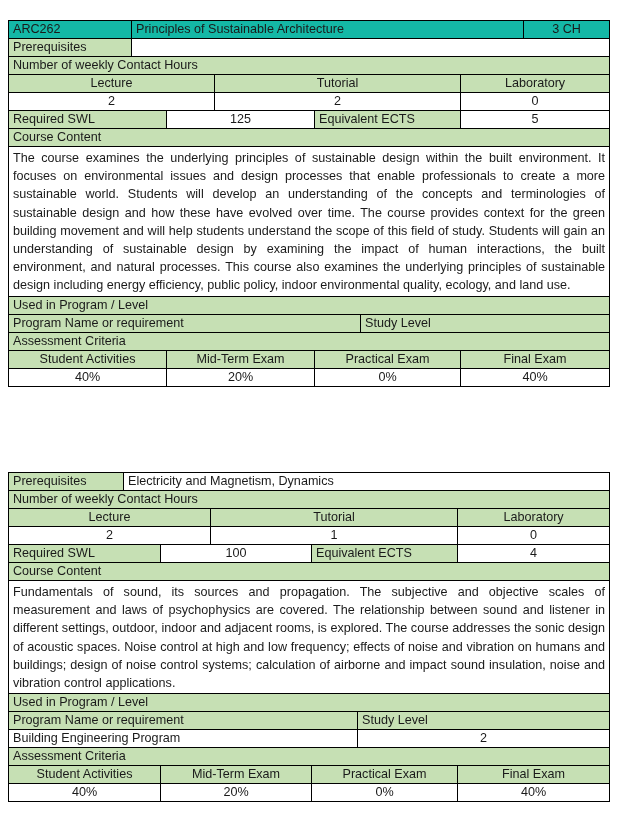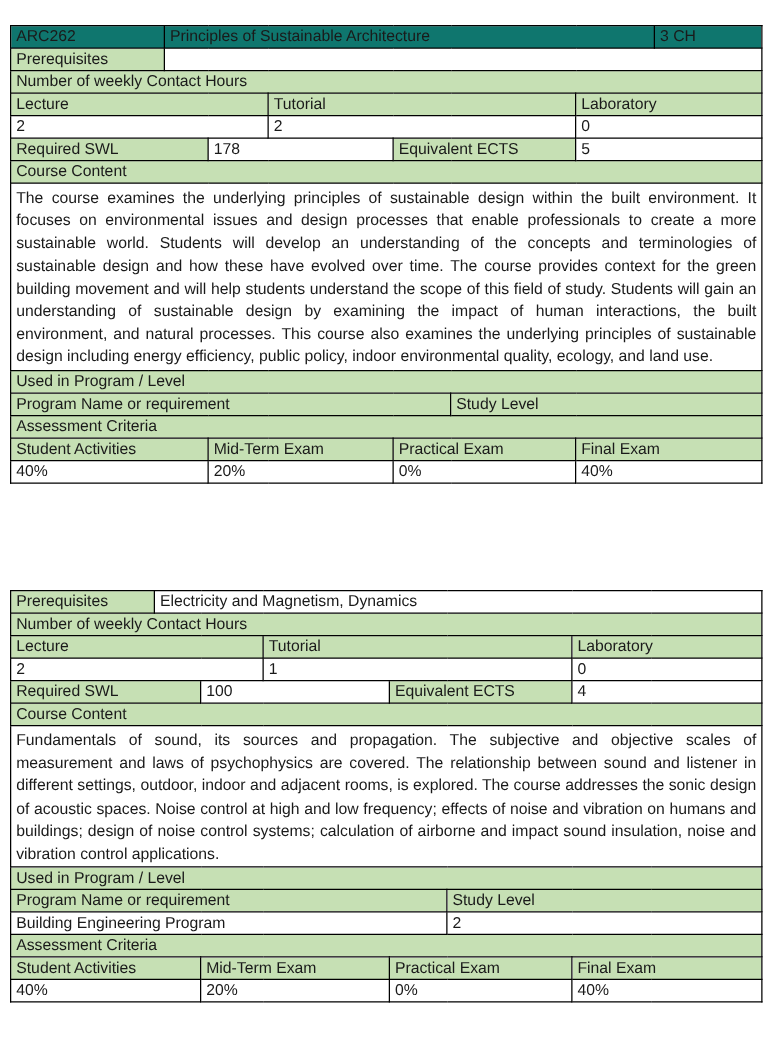--- a/index.html
+++ b/index.html
@@ -1,23 +1,23 @@
 <!DOCTYPE html>
 <html><head>
 <meta charset="utf-8">
 <style>
   html, body { margin:0; padding:0; background:#ffffff; }
   body { width:621px; height:834px; position:relative; font-family:"Liberation Sans", sans-serif; color:#1a1a1a; overflow:hidden; }
   .course { position:absolute; left:8px; width:601px; }
   table { border-collapse:collapse; width:601px; table-layout:fixed; font-size:12.6px; }
   td { border:1px solid #000; padding:0 4px; height:17px; line-height:17px; white-space:nowrap; overflow:hidden; }
-  .hdr { background:#0f766e; }
+  .hdr { background:#14b8a6; }
   .grn { background:#c6e0b4; }
   .wht { background:#ffffff; }
-  .c { text-align:left; }
+  .c { text-align:center; }
   td.content { white-space:normal; text-align:justify; line-height:18.2px; padding:2px 4px 1px 4px; height:auto;margin-left:40px; }
 </style>
 </head>
 <body>
 
 <div class="course" style="top:20px;">
 <table>
   <colgroup>
     <col style="width:123px">
         <col style="width:35px">
@@ -46,21 +46,21 @@
     <td class="grn c" colspan="3">Tutorial</td>
     <td class="grn c" colspan="2">Laboratory</td>
   </tr>
   <tr>
     <td class="wht c" colspan="3">2</td>
     <td class="wht c" colspan="3">2</td>
     <td class="wht c" colspan="2">0</td>
   </tr>
   <tr>
     <td class="grn" colspan="2">Required SWL</td>
-    <td class="wht c" colspan="2">178</td>
+    <td class="wht c" colspan="2">125</td>
     <td class="grn" colspan="2">Equivalent ECTS</td>
     <td class="wht c" colspan="2">5</td>
   </tr>
   <tr>
     <td class="grn" colspan="8">Course Content</td>
   </tr>
   <tr>
     <td class="wht content" colspan="8">The course examines the underlying principles of sustainable design within the built environment. It focuses on environmental issues and design processes that enable professionals to create a more sustainable world. Students will develop an understanding of the concepts and terminologies of sustainable design and how these have evolved over time. The course provides context for the green building movement and will help students understand the scope of this field of study. Students will gain an understanding of sustainable design by examining the impact of human interactions, the built environment, and natural processes. This course also examines the underlying principles of sustainable design including energy efficiency, public policy, indoor environmental quality, ecology, and land use.</td>
   </tr>
   <tr>

